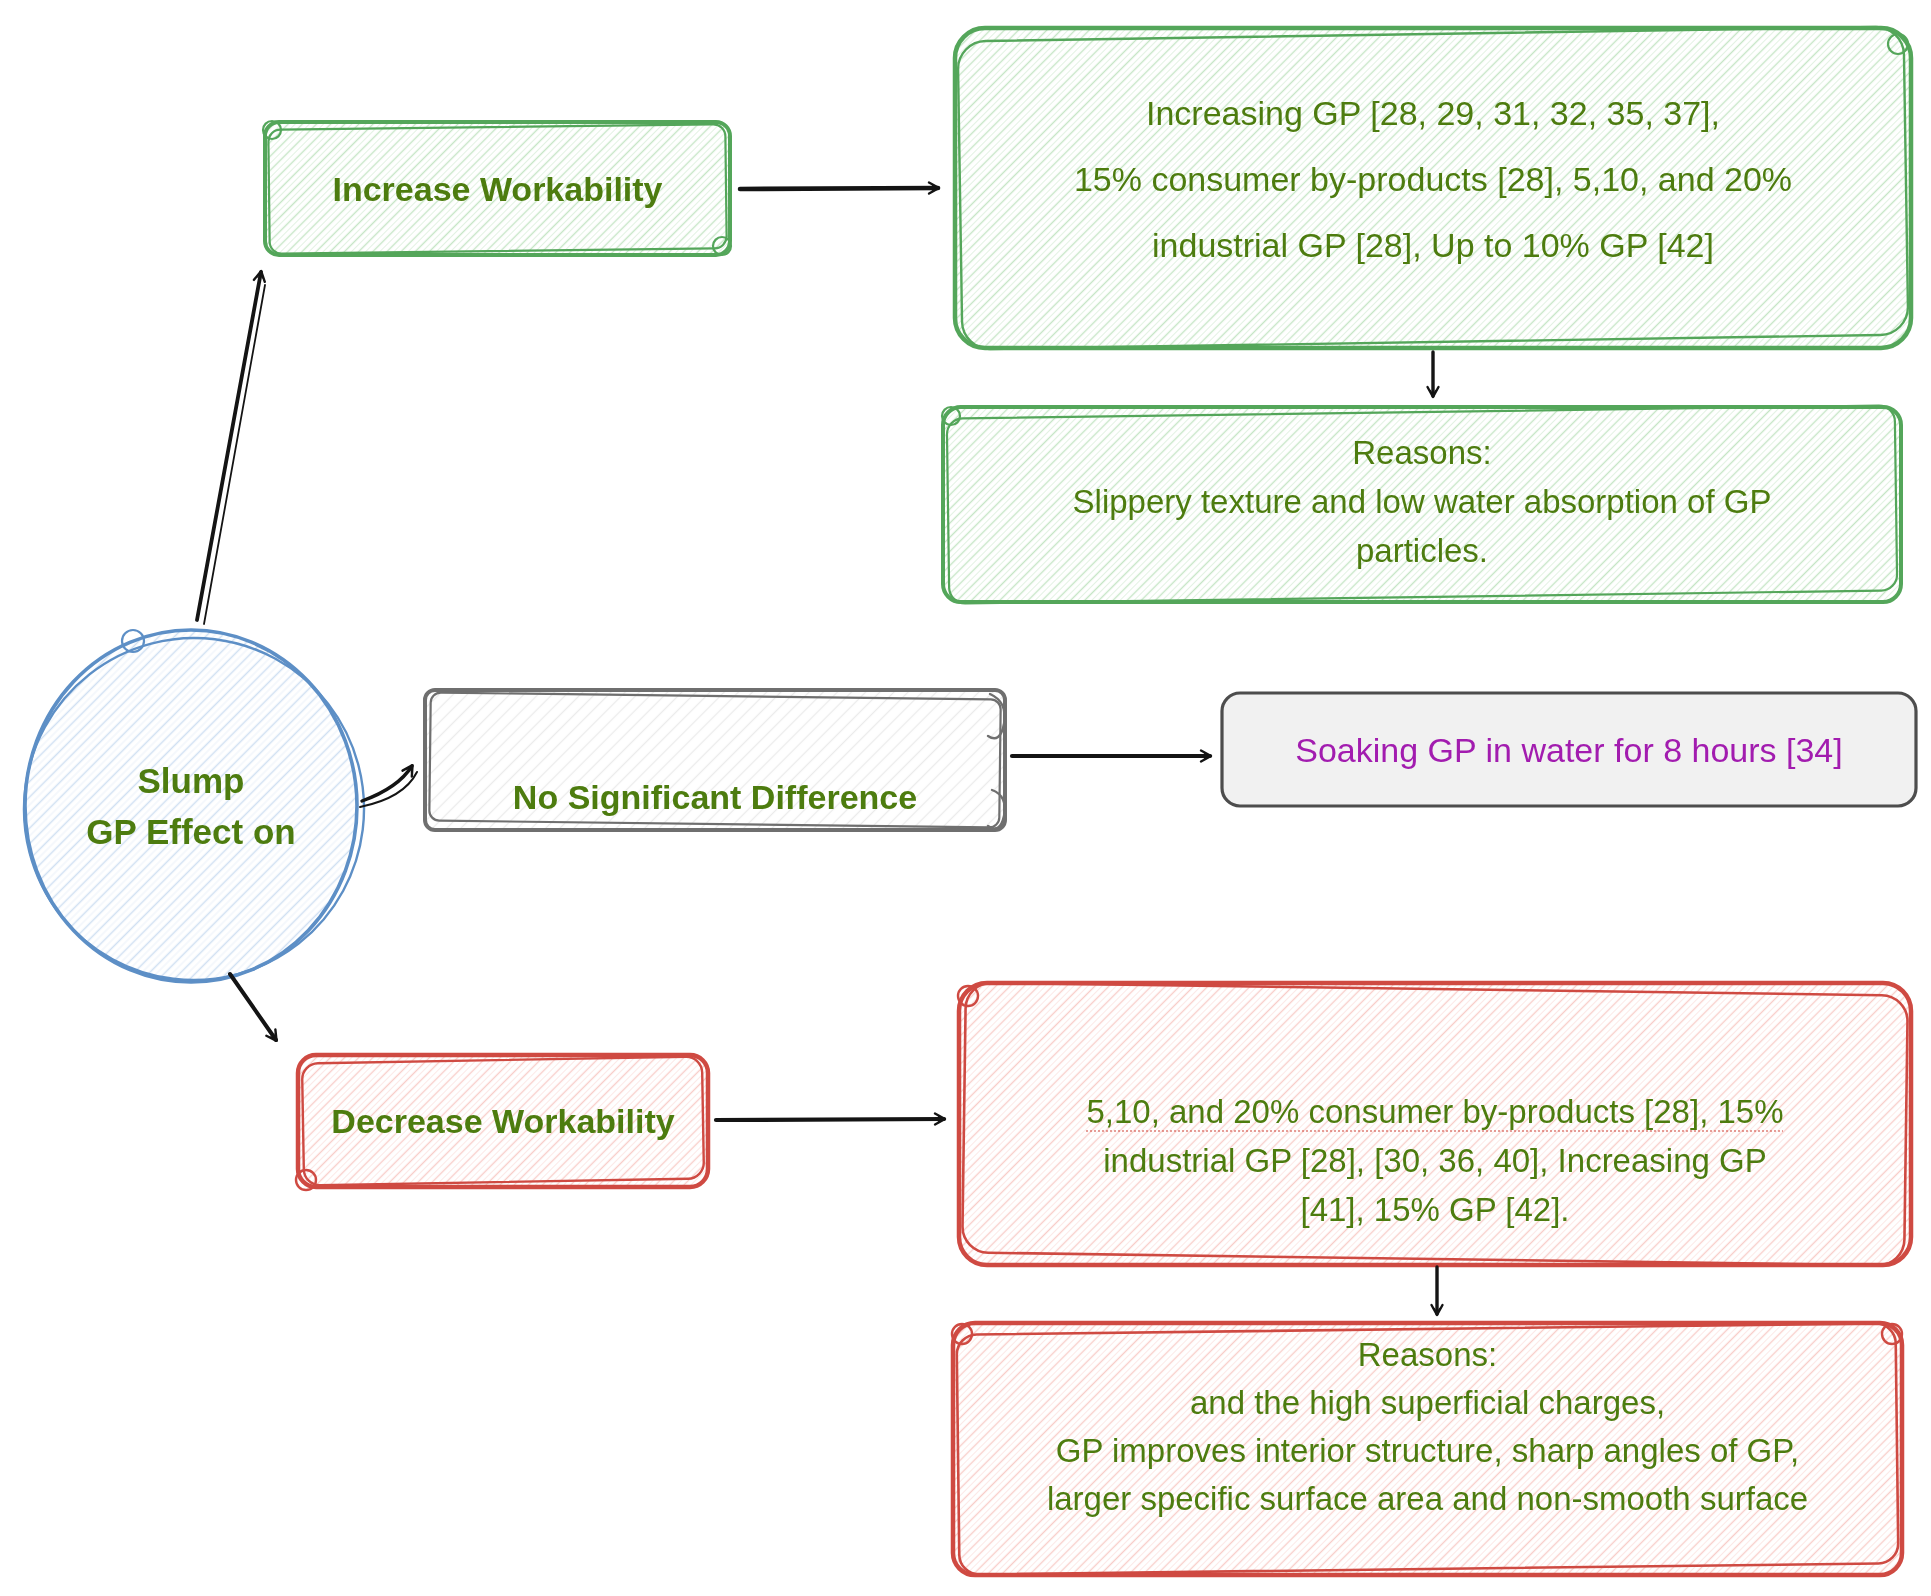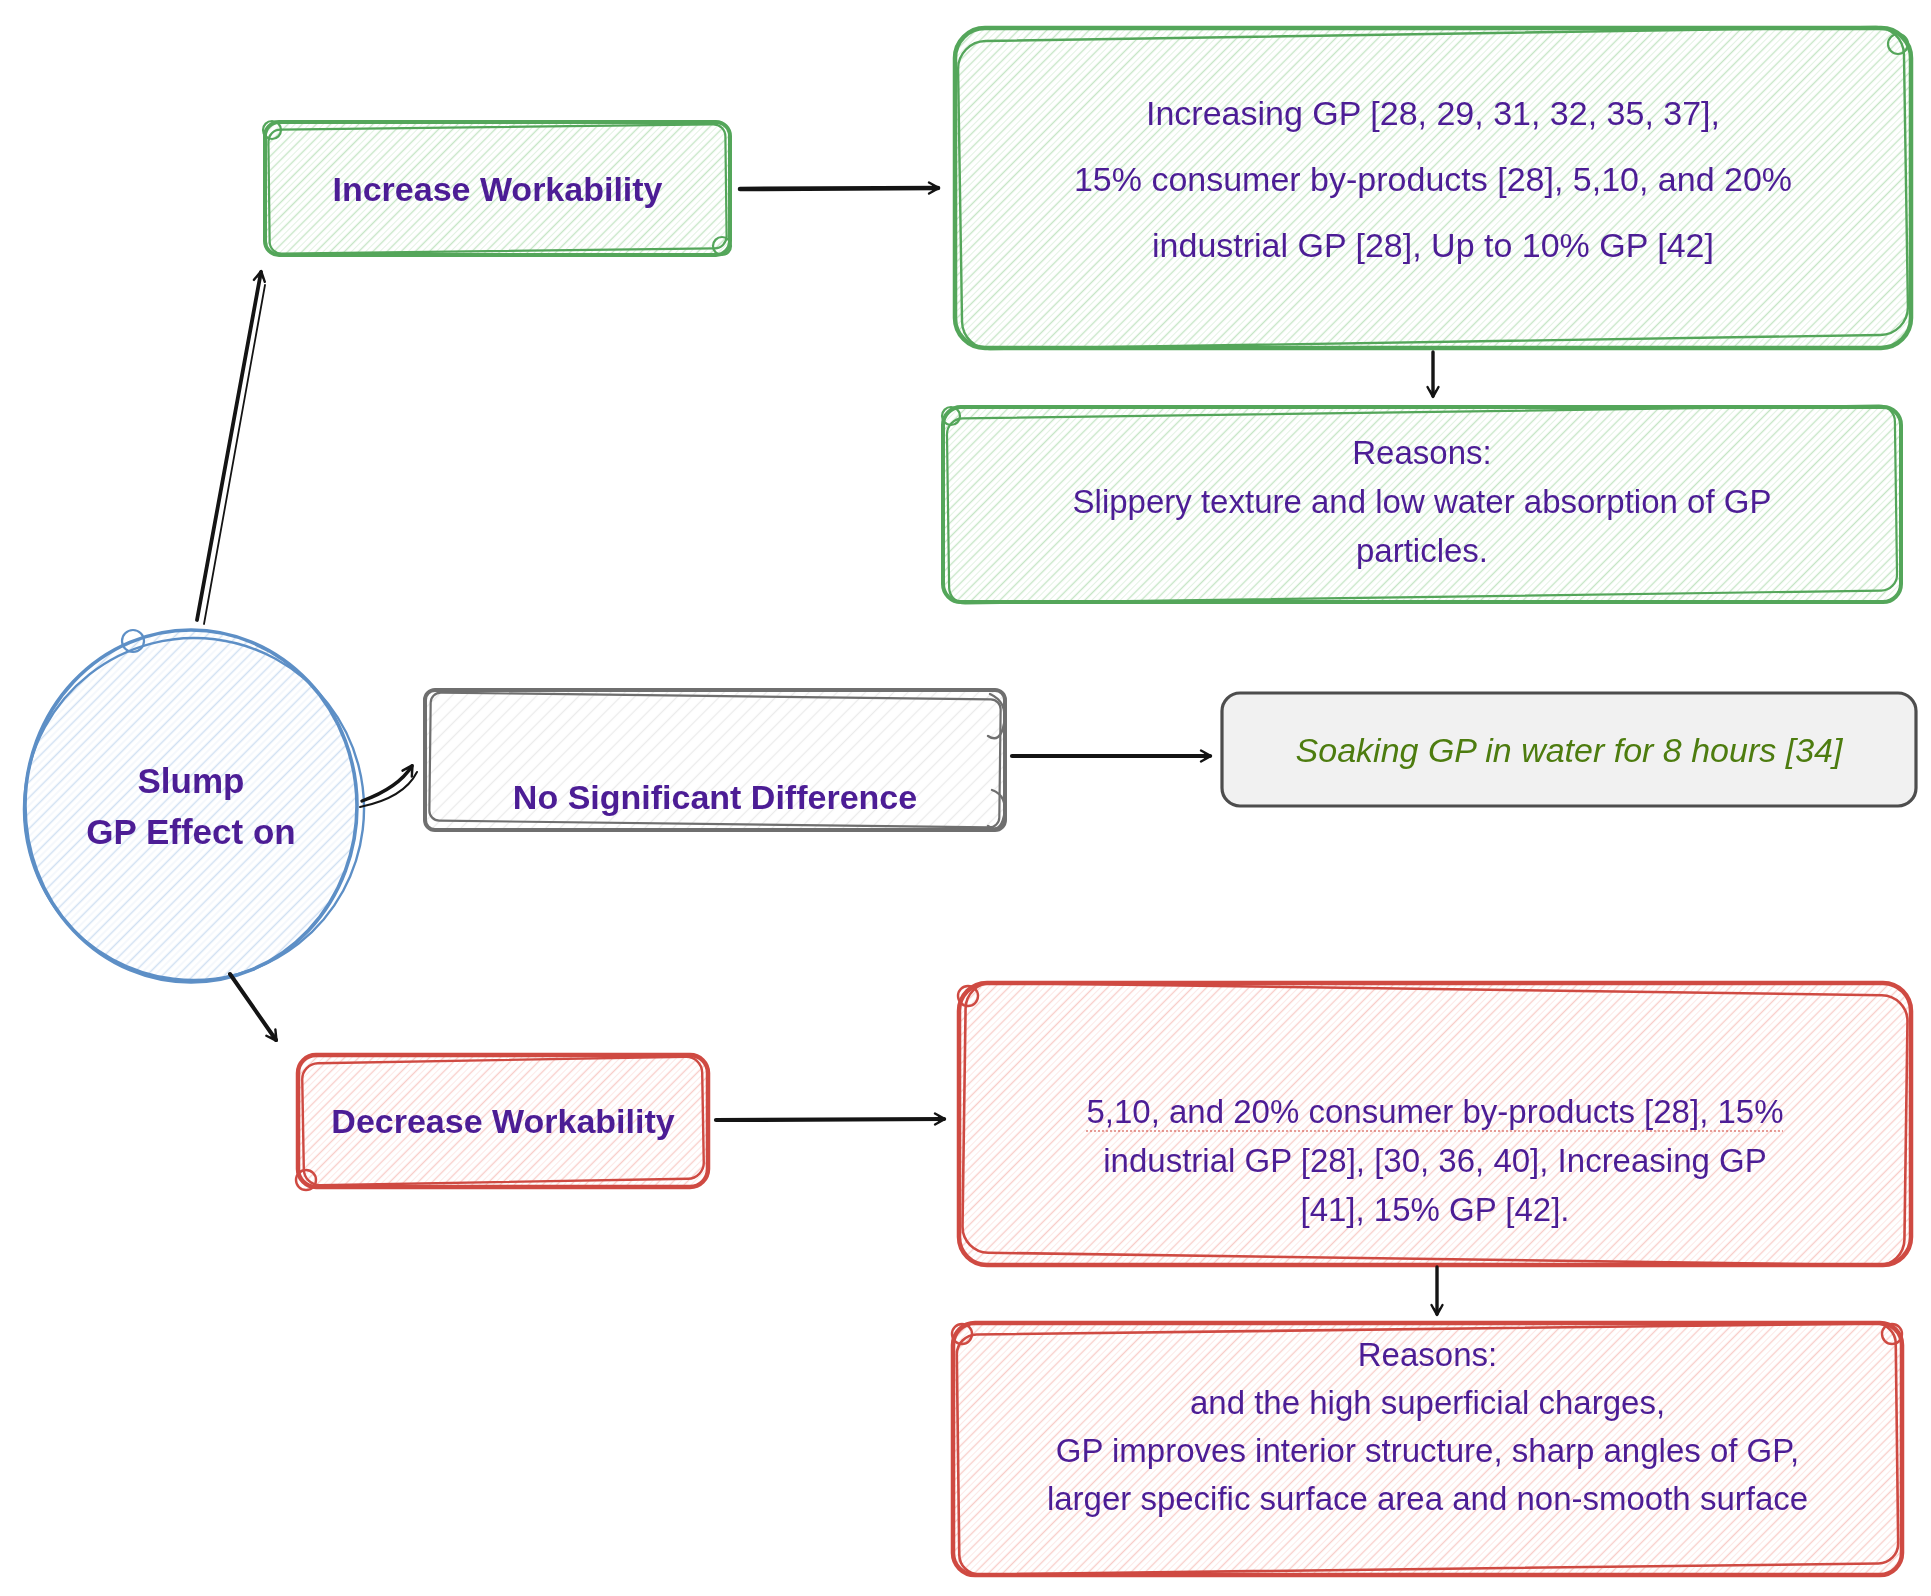--- a/index.html
+++ b/index.html
@@ -1,26 +1,26 @@
 <!DOCTYPE html>
 <html><head>
 <meta charset="utf-8">
 <style>
   html,body{margin:0;padding:0;background:#ffffff;}
   .stage{position:relative;width:1931px;height:1596px;background:#ffffff;overflow:hidden;
          font-family:"Liberation Sans","DejaVu Sans",sans-serif;}
   .stage svg{position:absolute;left:0;top:0;}
-  .txt{position:absolute;text-align:center;color:#4c1d95;font-size:34px;line-height:66px;}
+  .txt{position:absolute;text-align:center;color:#4d7c0f;font-size:34px;line-height:66px;}
   .txt div{white-space:nowrap;}
   .flexc{display:flex;align-items:center;justify-content:center;}
   .bold{font-weight:bold;}
   .lh49{line-height:49px;font-size:33px;}
   .lh48{line-height:48px;font-size:33px;}
   .lh51{line-height:51px;font-size:35px;}
-  .graytxt{color:#4d7c0f;font-style:italic;}
+  .graytxt{color:#a21caf;}
   .dotted-under{text-decoration:underline dotted rgba(210,80,70,0.55) 2px;text-underline-offset:7px;}
   .s1{fill:none;stroke-linejoin:round;stroke-linecap:round;}
 </style>
 </head>
 <body>
 
 <div class="stage">
 
 <svg width="1931" height="1596" viewBox="0 0 1931 1596">
   <defs>

